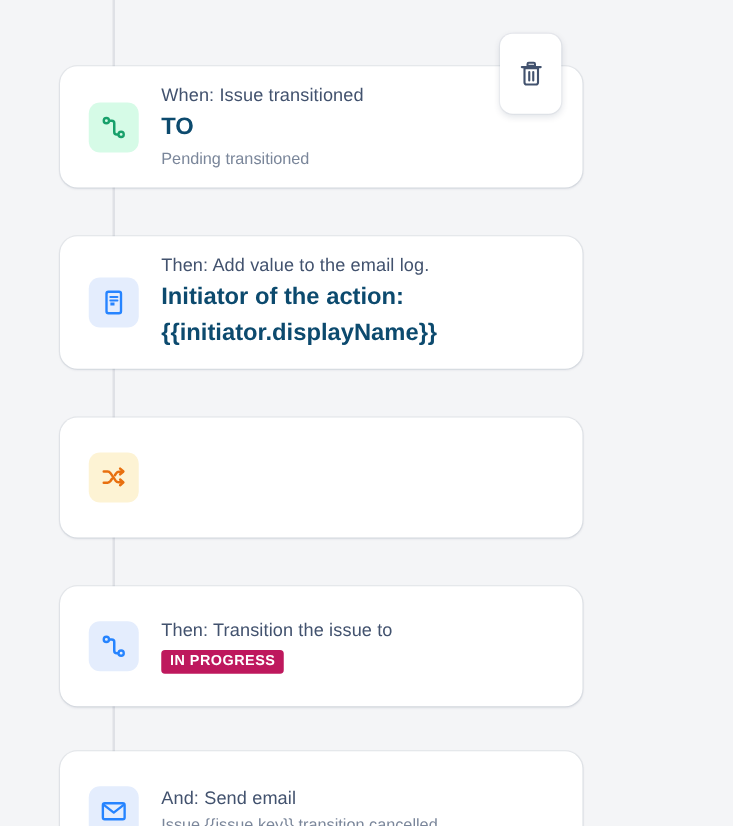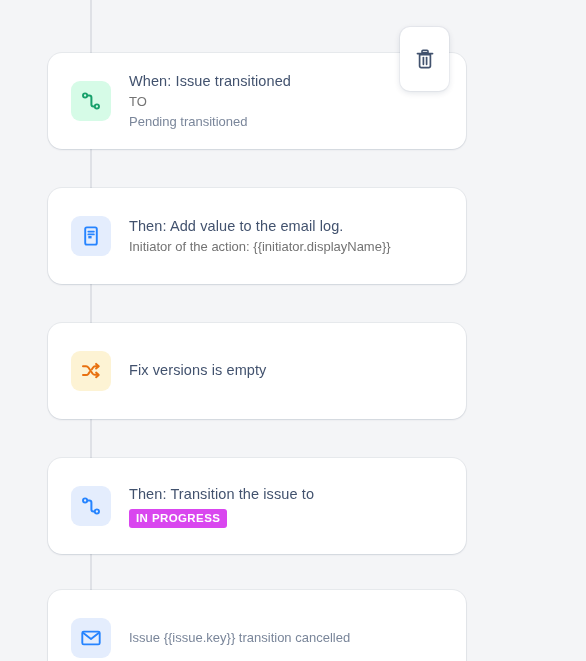--- a/index.html
+++ b/index.html
@@ -81,29 +81,29 @@
     color: #42526e;
     line-height: 1.45;
     letter-spacing: 0.1px;
   }
   .card-sub {
     font-size: 13px;
     color: #7a869a;
     line-height: 1.5;
   }
   .card-sub-strong {
-    font-size: 13px;
-    color: #737373;
-    font-weight: normal;
+    font-size: 19px;
+    color: #0c4a6e;
+    font-weight: bold;
     line-height: 1.5;
   }
 
   .status-badge {
     display: inline-block;
-    background: #d946ef;
+    background: #be185d;
     color: #ffffff;
     font-size: 11.5px;
     font-weight: bold;
     letter-spacing: 0.4px;
     padding: 3px 7px 3px 7px;
     border-radius: 3px;
     margin-top: 4px;
     line-height: 1.15;
   }
 
@@ -192,23 +192,20 @@
         <span>
           <svg width="24" height="24" viewBox="0 0 24 24" fill="none">
             <path d="M4 7.2h3.1c1 0 1.7.5 2.3 1.3l4.1 6c.6.8 1.3 1.3 2.3 1.3h3.4" stroke="#e8700f" stroke-width="2" stroke-linecap="round" fill="none"></path>
             <path d="M4 16.1h3.1c1 0 1.7-.5 2.3-1.3l1.2-1.8" stroke="#e8700f" stroke-width="2" stroke-linecap="round" fill="none"></path>
             <path d="M12.9 10.2l1-1.5c.6-.9 1.3-1.4 2.3-1.4h3.1" stroke="#e8700f" stroke-width="2" stroke-linecap="round" fill="none"></path>
             <path d="M17.1 4.9l2.6 2.3-2.6 2.3" stroke="#e8700f" stroke-width="2" stroke-linecap="round" stroke-linejoin="round" fill="none"></path>
             <path d="M17.1 13.6l2.6 2.3-2.6 2.3" stroke="#e8700f" stroke-width="2" stroke-linecap="round" stroke-linejoin="round" fill="none"></path>
           </svg>
         </span>
       </div>
-      <div class="card-body">
-        <div class="card-title">Fix versions is empty</div>
-      </div>
     </div>
 
     <div class="gap"></div>
 
     <div class="rule-card">
       <div class="icon-tile tile-blue">
         <span>
           <svg width="24" height="24" viewBox="0 0 24 24" fill="none">
             <path d="M7 6.5h3.4a2 2 0 0 1 2 2v7a2 2 0 0 0 2 2H17" stroke="#2684ff" stroke-width="2" stroke-linecap="round" fill="none"></path>
             <circle cx="6.1" cy="6.5" r="2.1" stroke="#2684ff" stroke-width="1.9" fill="#e4edfd"></circle>
@@ -227,18 +224,19 @@
     <div class="rule-card">
       <div class="icon-tile tile-blue">
         <span>
           <svg width="24" height="24" viewBox="0 0 24 24" fill="none">
             <rect x="3.3" y="5.6" width="17.4" height="12.8" rx="1.5" stroke="#2684ff" stroke-width="1.9" fill="none"></rect>
             <path d="M4.3 7.1l7.7 6 7.7-6" stroke="#2684ff" stroke-width="1.9" stroke-linecap="round" stroke-linejoin="round" fill="none"></path>
           </svg>
         </span>
       </div>
       <div class="card-body">
+        <div class="card-title">And: Send email</div>
         <div class="card-sub">Issue {{issue.key}} transition cancelled</div>
       </div>
     </div>
 
   </div>
 </div>
 
 </body></html>

